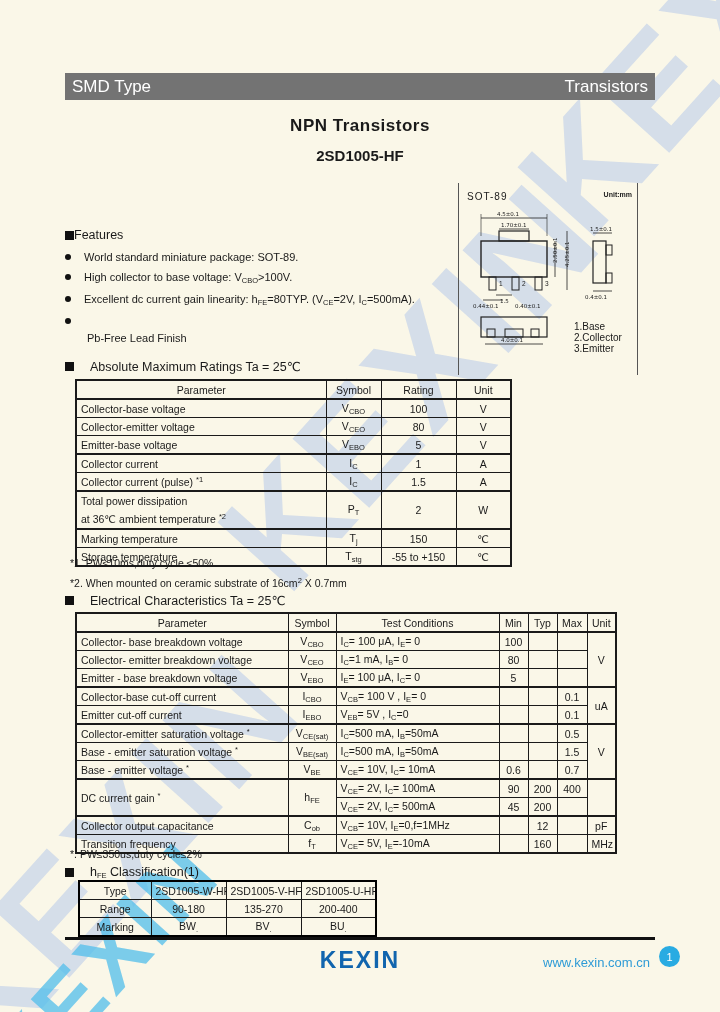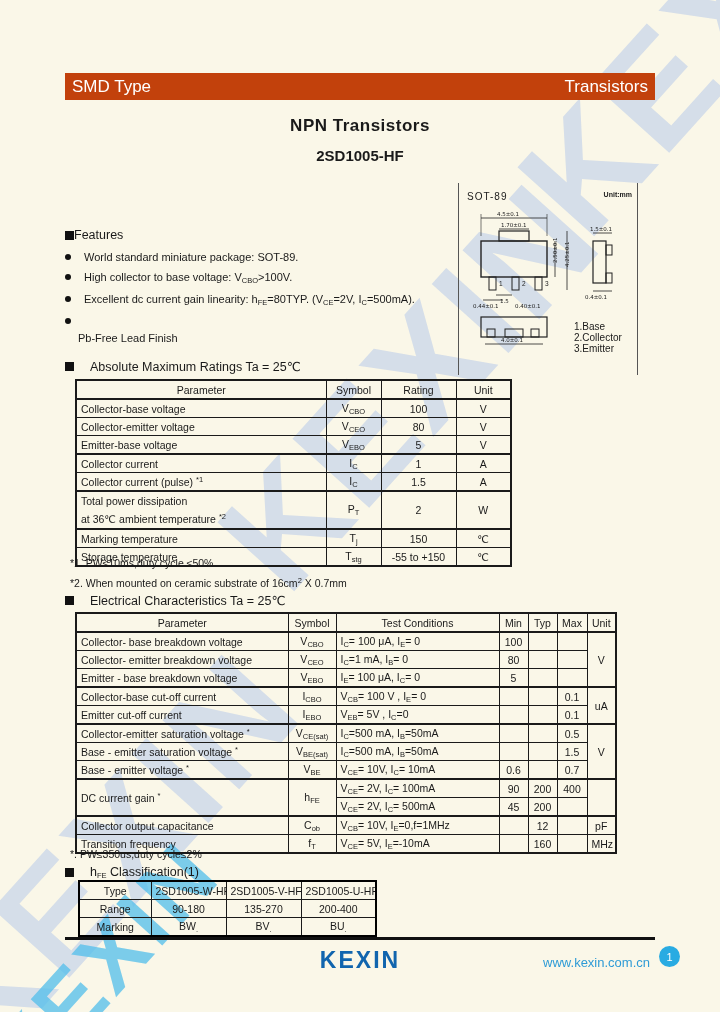--- a/index.html
+++ b/index.html
@@ -17,36 +17,36 @@
     font-family:"Liberation Sans","DejaVu Sans",sans-serif;
   }
   .wm1{font-size:150px; top:-55px; left:470px;}
   .wm2{font-size:150px; top:300px; left:170px;}
   .wm3{font-size:150px; top:770px; left:-130px;}
   .wm4{font-size:90px; top:915px; left:-45px; color:rgba(80,190,235,0.75);}
   .layer{position:absolute; inset:0; z-index:1;}
 
   .bar{
     position:absolute; left:65px; top:73px; width:590px; height:27px;
-    background:#c2410c; color:#fff; font-size:17px;
+    background:#737373; color:#fff; font-size:17px;
     display:flex; align-items:center; justify-content:space-between;
     padding:0 7px; box-sizing:border-box;
   }
   .t1{position:absolute; top:116px; left:0; width:720px; text-align:center;
       font-size:17px; font-weight:bold; letter-spacing:0.5px;}
   .t2{position:absolute; top:147px; left:0; width:720px; text-align:center;
       font-size:15px; font-weight:bold;}
 
   .sec-head{position:absolute; font-size:12.5px; display:flex; align-items:center; gap:16px;}
   .sq{display:inline-block; width:9px; height:9px; background:#111;}
   .features{position:absolute; left:65px; top:228px; width:390px;}
   .feat-head{font-size:12.5px; display:flex; align-items:center; margin-bottom:9px;}
   .feat-line{font-size:11px; display:flex; align-items:flex-start; gap:13px; margin-bottom:8px;}
   .dot{display:inline-block; width:6px; height:6px; border-radius:50%; background:#111; margin-top:3px; flex:none;}
-  .feat-cont{margin-left:13px;}
+  .feat-cont{margin-left:22px;}
 
   sub{font-size:7.5px; vertical-align:-2px; letter-spacing:0;}
   sup{font-size:7.5px; vertical-align:4px;}
 
   
   .pkg{position:absolute; left:458px; top:183px; width:178px; height:192px;
        border-left:1px solid #555; border-right:1px solid #555;}
   .pkg-name{position:absolute; left:8px; top:8px; font-size:10px; letter-spacing:1px;}
   .pkg-unit{position:absolute; right:5px; top:8px; font-size:7px; font-weight:bold;}
   .pkg svg{position:absolute; left:0; top:22px;}

